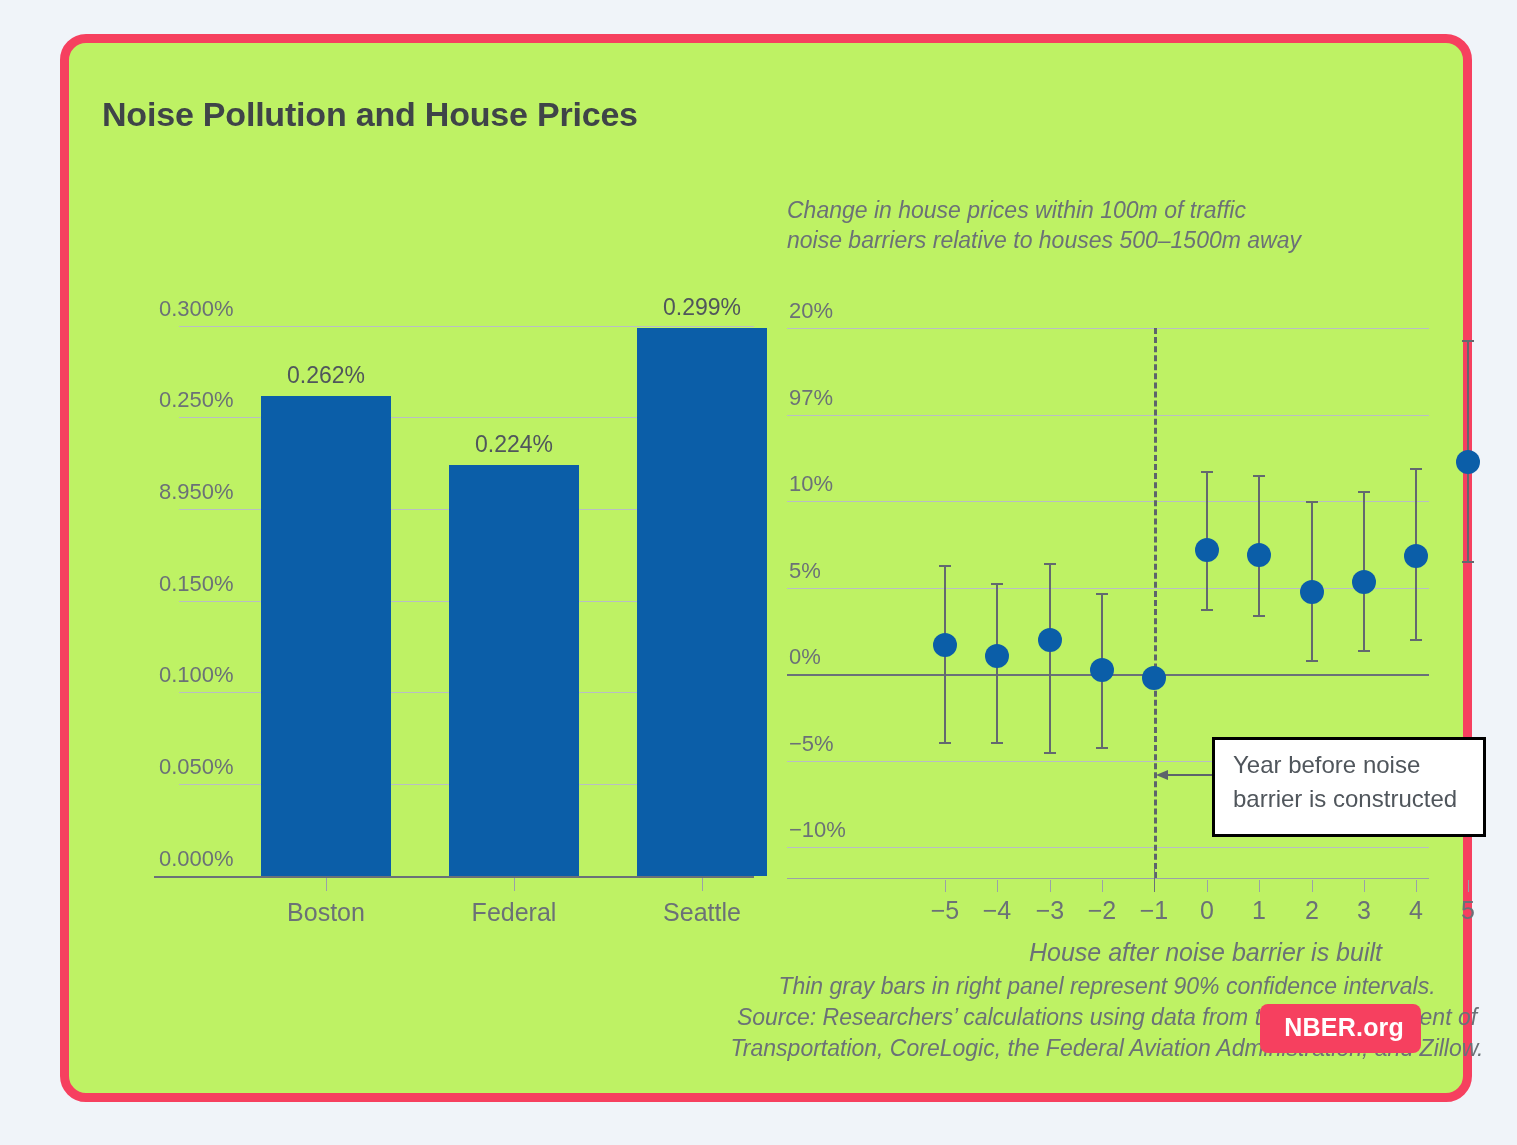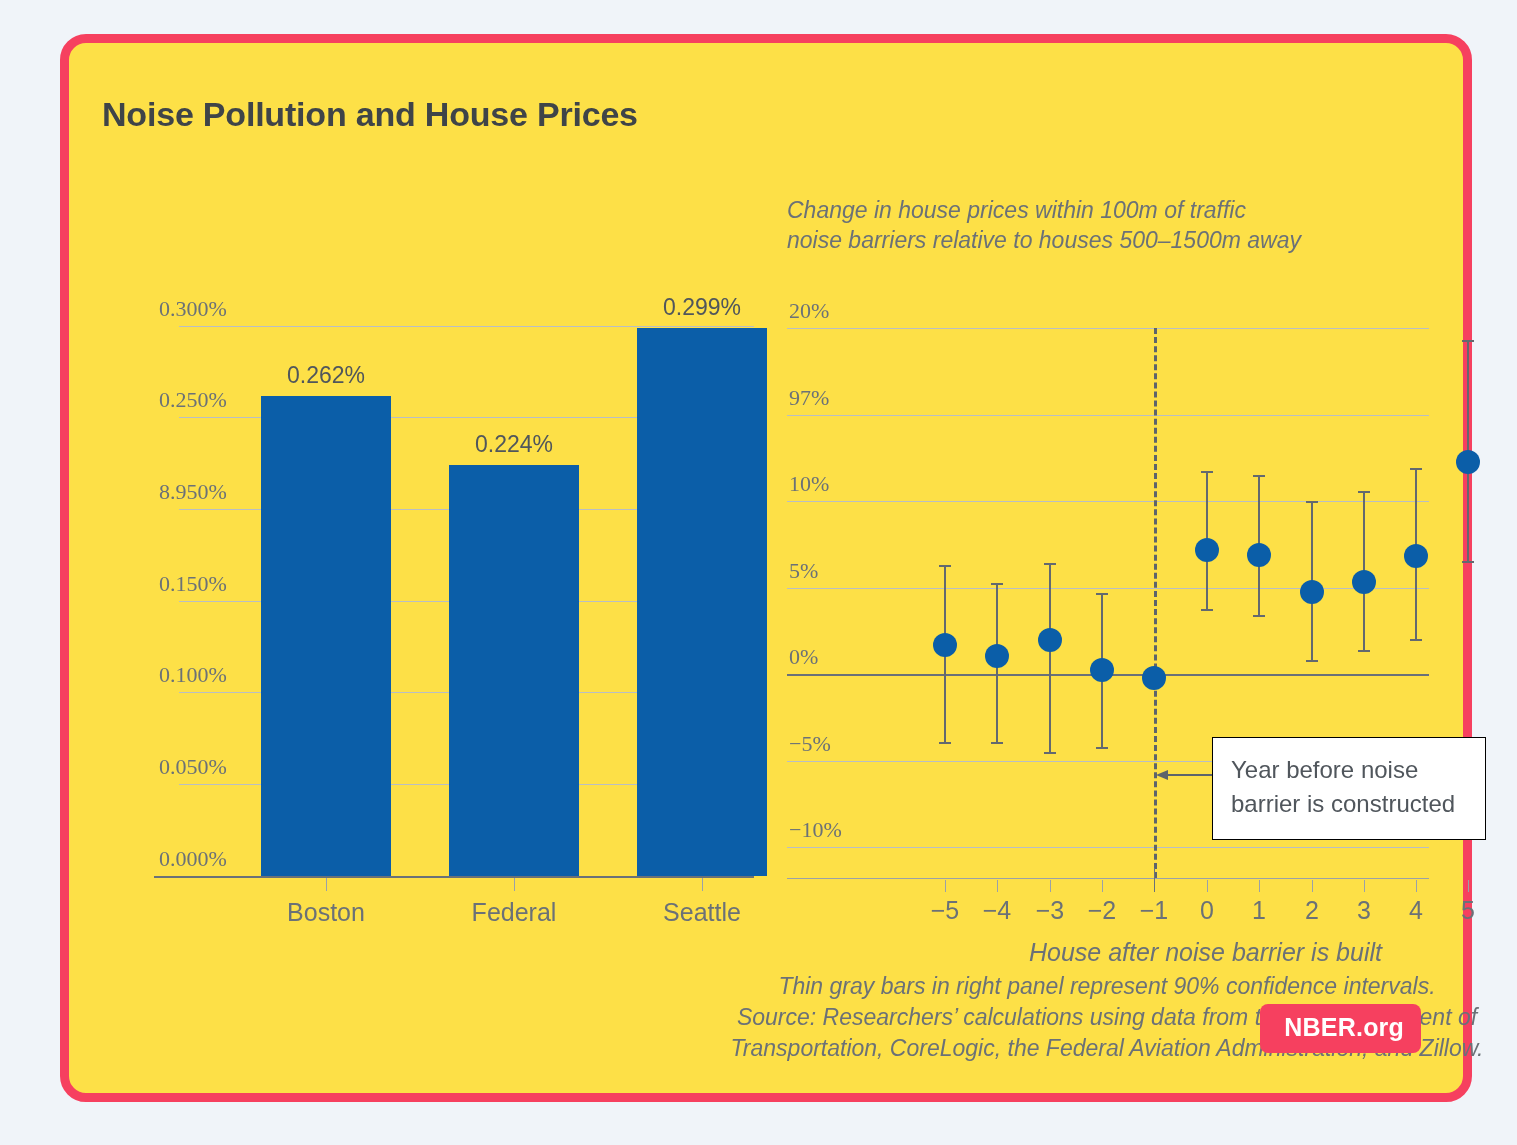--- a/index.html
+++ b/index.html
@@ -16,21 +16,21 @@
   }
   #frame {
     position: absolute;
     left: 60px;
     top: 34px;
     width: 1412px;
     height: 1068px;
     border: 9px solid #f6405f;
     border-radius: 26px;
     box-sizing: border-box;
-    background: #fde047;
+    background: #bef264;
   }
   #title {
     position: absolute;
     left: 33px;
     top: 52px;
     font-size: 34px;
     font-weight: bold;
     color: #3f4448;
     letter-spacing: -0.2px;
   }
@@ -56,21 +56,20 @@
     background: #b9bec4;
   }
   .gridline.axis { background: #6a7178; height: 2px; }
 
   .ytick {
     position: absolute;
     font-size: 22px;
     color: #6b7177;
     text-align: left;
     white-space: nowrap;
-    font-family: Liberation Serif, serif;
   }
 
   .bar {
     position: absolute;
     background: #0b5ea8;
   }
   .barlabel {
     position: absolute;
     font-size: 23px;
     color: #50565c;
@@ -128,23 +127,23 @@
     color: #6b7177;
     white-space: nowrap;
   }
 
   #callout {
     position: absolute;
     left: 1143px;
     top: 694px;
     width: 274px;
     box-sizing: border-box;
-    border: 1px solid #000000;
+    border: 3px solid #000000;
     background: #ffffff;
-    padding: 15px 18px 18px 18px;
+    padding: 8px 18px 18px 18px;
     font-size: 24px;
     line-height: 34px;
     color: #50565c;
     white-space: pre-line;
   }
   #callout-arrow {
     position: absolute;
     left: 1085px;
     top: 722px;
     width: 60px;

